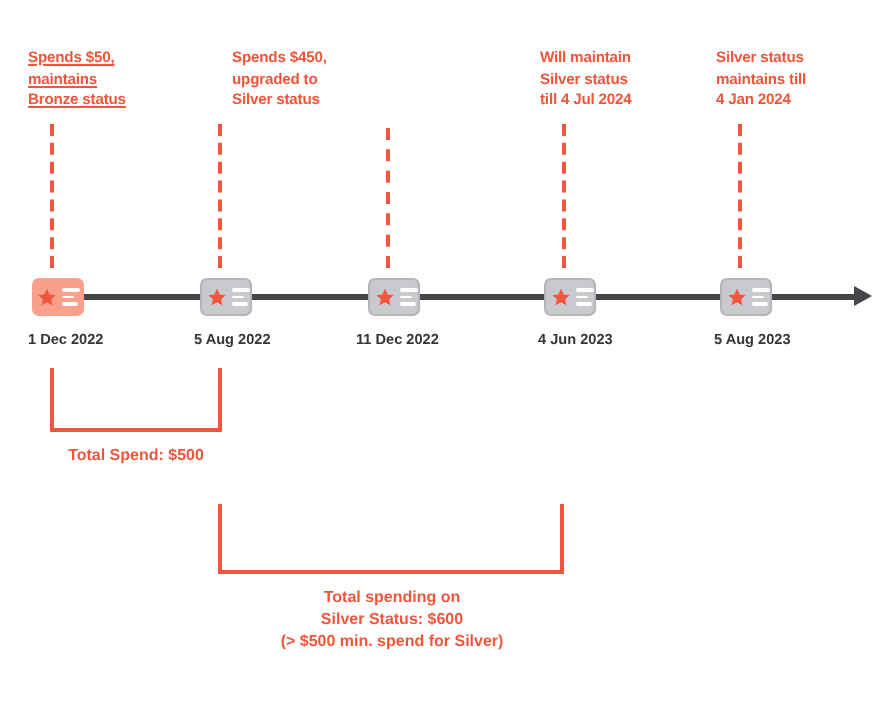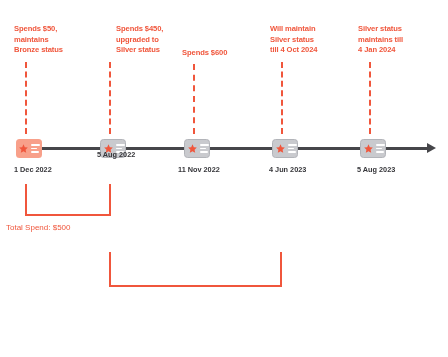--- a/index.html
+++ b/index.html
@@ -98,45 +98,44 @@
   .bracket {
     position: absolute;
     border-left: 2.6px solid #f0563c;
     border-right: 2.6px solid #f0563c;
     border-bottom: 2.6px solid #f0563c;
   }
 
   .bracket-caption {
     position: absolute;
     color: #f0563c;
-    font-weight: normal;
+    font-weight: bold;
     font-size: 8px;
     line-height: 11px;
-    text-align: left;
+    text-align: center;
     white-space: pre-line;
   }
 </style>
 </head>
 <body>
 
 <div id="stage">
 
-  <div class="event-label" style="left: 14px; top: 24px; width: 78px; white-space: pre-line;">Spends $50,
+  <div class="event-label" style="left: 14px; top: 24px; width: 78px; white-space: pre-line; text-decoration: underline;">Spends $50,
 maintains
 Bronze status</div>
 
   <div class="event-label" style="left: 98px; top: 24px; width: 78px; white-space: pre-line; margin-left: 18px;">Spends $450,
 upgraded to
 Silver status</div>
 
-  <div class="event-label" style="left: 182px; top: 48px; width: 80px; white-space: pre-line;">Spends $600</div>
 
   <div class="event-label" style="left: 270px; top: 24px; width: 84px; white-space: pre-line;">Will maintain
 Silver status
-till 4 Oct 2024</div>
+till 4 Jul 2024</div>
 
   <div class="event-label" style="left: 358px; top: 24px; width: 84px; white-space: pre-line;">Silver status
 maintains till
 4 Jan 2024</div>
 
   <div class="connector" style="left:25px;  top:62px; height:72px;"></div>
   <div class="connector" style="left:109px; top:62px; height:72px;"></div>
   <div class="connector" style="left:193px; top:64px; height:70px;"></div>
   <div class="connector" style="left:281px; top:62px; height:72px;"></div>
   <div class="connector" style="left:369px; top:62px; height:72px;"></div>
@@ -193,23 +192,26 @@
       <polygon points="10,0.8 12.9,7.2 19.6,8.0 14.6,12.6 16.0,19.2 10,15.9 4.0,19.2 5.4,12.6 0.4,8.0 7.1,7.2" fill="#f0563c"></polygon>
     </svg>
     <span class="lines">
       <i class="w1"></i>
         <i class="w2"></i>
         <i class="w3"></i>
     </span>
   </div>
 
   <div class="date-label" style="left:14px;  top:165px;">1 Dec 2022</div>
-  <div class="date-label" style="left:97px;  top:150px;">5 Aug 2022</div>
-  <div class="date-label" style="left:178px; top:165px;">11 Nov 2022</div>
+  <div class="date-label" style="left:97px;  top:165px;">5 Aug 2022</div>
+  <div class="date-label" style="left:178px; top:165px;">11 Dec 2022</div>
   <div class="date-label" style="left:269px; top:165px;">4 Jun 2023</div>
   <div class="date-label" style="left:357px; top:165px;">5 Aug 2023</div>
 
   <div class="bracket" style="left:25px; top:184px; width:86px; height:32px;"></div>
   <div class="bracket-caption" style="left: 6px; top: 222px; width: 124px; white-space: pre-line;">Total Spend: $500</div>
 
   <div class="bracket" style="left:109px; top:252px; width:173px; height:35px;"></div>
+  <div class="bracket-caption" style="left: 106px; top: 293px; width: 180px; white-space: pre-line;">Total spending on
+Silver Status: $600
+(&gt; $500 min. spend for Silver)</div>
 
 </div>
 
 </body></html>

